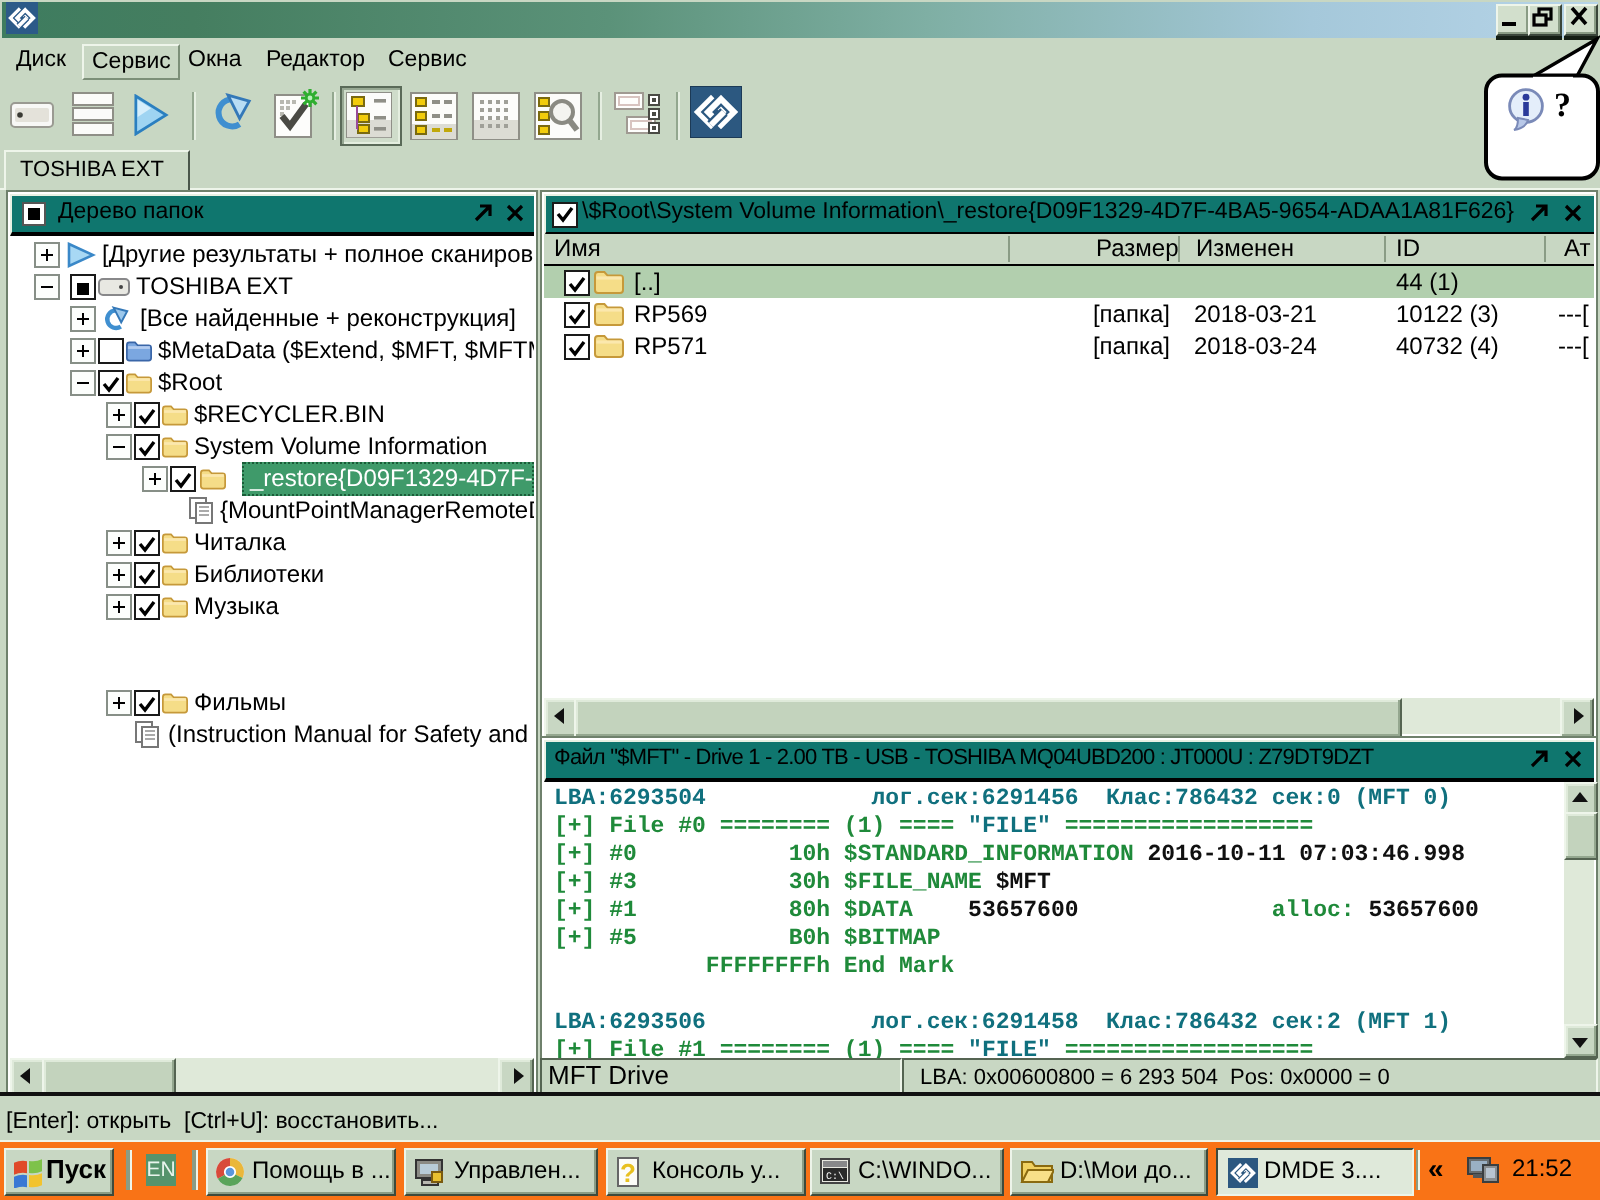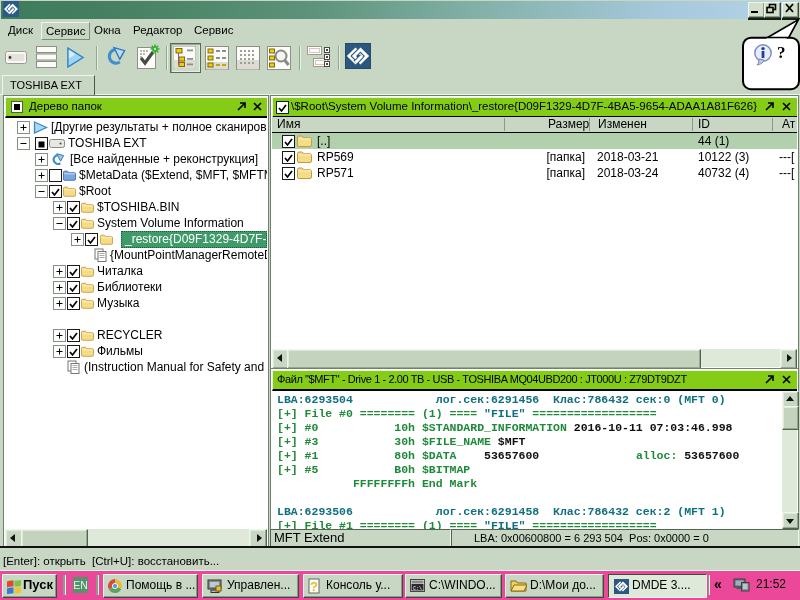--- a/index.html
+++ b/index.html
@@ -13,21 +13,21 @@
     border-color:#eef5ea #3a463a #3a463a #eef5ea;box-shadow:inset -1px -1px 0 #8a9c85,0 2px 0 #141e14}
   
   .menuitem{top:22px;height:16px;line-height:16px;padding:0 6px;font-size:11.5px}
   
   .tsep{top:46px;width:1px;height:24px;background:#93a78f;box-shadow:1px 0 0 #e6efe2}
   
   #tab{left:2px;top:75px;width:84px;height:19px;border-left:1px solid #eef5ea;border-top:1px solid #eef5ea;border-right:1px solid #4a564a;line-height:19px;padding-left:7px;font-size:11px}
   #tabline{left:0px;top:94px;width:800px;height:1px;background:#eef5ea}
   
   .panel{background:#fff;border:1px solid #6f816c}
-  .phead{position:absolute;left:1px;top:1px;right:1px;height:18px;background:#84cc16;
+  .phead{position:absolute;left:1px;top:1px;right:1px;height:18px;background:#0f766e;
      border-bottom:2px solid #000;border-top:1px solid #e8f1e4;border-left:1px solid #e8f1e4;line-height:17px;font-size:11.5px}
   .row{position:absolute;height:16px;line-height:16px;white-space:nowrap}
   .cb{position:absolute;width:11px;height:11px;background:#fff;border:1px solid #1a1a1a;top:2px}
   .exp{position:absolute;width:11px;height:11px;background:#fcfefc;border:1px solid #878f87;top:2px;
        font-size:11px;line-height:9px;text-align:center;font-family:"Liberation Mono",monospace}
   .sbbtn{position:absolute;background:#c8d7c3;border:1px solid;border-color:#eef5ea #556452 #556452 #eef5ea;box-shadow:inset -1px -1px 0 #94a78f,inset 1px 1px 0 #dfeada}
   .sbthumb{position:absolute;background:#c3d3bd;border:1px solid;border-color:#eef5ea #556452 #556452 #eef5ea;box-shadow:inset -1px -1px 0 #94a78f,inset 1px 1px 0 #dfeada}
   .arr{width:0;height:0;position:absolute}
   
   #hexpre{position:absolute;left:5px;top:2px;margin:0;font-family:"Liberation Mono",monospace;
@@ -299,21 +299,21 @@
               <path d="M1.5 4.5 H7.5 M4.5 1.5 V7.5" stroke="#000" stroke-width="1" fill="none"></path>
             </svg>
           </div>
           <div class="cb" style="left:62px"><svg width="11" height="11">
               <path d="M2 5 L4.5 8 L9 2" stroke="#000" stroke-width="1.7" fill="none"></path>
             </svg></div>
           <svg class="abs" style="left:76px;top:2.5px" width="13" height="11" viewBox="0 0 15 12">
             <path d="M0.5 2.5 Q0.5 1 2 1 L5.2 1 L6.8 2.8 L13 2.8 Q14.5 2.8 14.5 4.3 L14.5 10 Q14.5 11.5 13 11.5 L2 11.5 Q0.5 11.5 0.5 10 Z" fill="#f5dd88" stroke="#c6993a"></path>
             <path d="M1.2 4 L13.8 4" stroke="#fbe8ad" stroke-width="1.6"></path>
           </svg>
-          <span class="abs" style="left:92px;white-space:nowrap">$TOSHIBA.BIN</span>
+          <span class="abs" style="left:92px;white-space:nowrap">$RECYCLER.BIN</span>
         </div>
         <div class="row" style="left:0;top:96px;width:100%">
           <div class="exp" style="left:48px">
             <svg width="9" height="9" style="display:block;margin:1px 0 0 1px">
               <path d="M1.5 4.5 H7.5" stroke="#000" stroke-width="1" fill="none"></path>
             </svg>
           </div>
           <div class="cb" style="left:62px"><svg width="11" height="11">
               <path d="M2 5 L4.5 8 L9 2" stroke="#000" stroke-width="1.7" fill="none"></path>
             </svg></div>
@@ -387,35 +387,20 @@
             </svg>
           </div>
           <div class="cb" style="left:62px"><svg width="11" height="11">
               <path d="M2 5 L4.5 8 L9 2" stroke="#000" stroke-width="1.7" fill="none"></path>
             </svg></div>
           <svg class="abs" style="left:76px;top:2.5px" width="13" height="11" viewBox="0 0 15 12">
             <path d="M0.5 2.5 Q0.5 1 2 1 L5.2 1 L6.8 2.8 L13 2.8 Q14.5 2.8 14.5 4.3 L14.5 10 Q14.5 11.5 13 11.5 L2 11.5 Q0.5 11.5 0.5 10 Z" fill="#f5dd88" stroke="#c6993a"></path>
             <path d="M1.2 4 L13.8 4" stroke="#fbe8ad" stroke-width="1.6"></path>
           </svg>
           <span class="abs" style="left:92px;white-space:nowrap">Музыка</span>
-        </div>
-        <div class="row" style="left:0;top:208px;width:100%">
-          <div class="exp" style="left:48px">
-            <svg width="9" height="9" style="display:block;margin:1px 0 0 1px">
-              <path d="M1.5 4.5 H7.5 M4.5 1.5 V7.5" stroke="#000" stroke-width="1" fill="none"></path>
-            </svg>
-          </div>
-          <div class="cb" style="left:62px"><svg width="11" height="11">
-              <path d="M2 5 L4.5 8 L9 2" stroke="#000" stroke-width="1.7" fill="none"></path>
-            </svg></div>
-          <svg class="abs" style="left:76px;top:2.5px" width="13" height="11" viewBox="0 0 15 12">
-            <path d="M0.5 2.5 Q0.5 1 2 1 L5.2 1 L6.8 2.8 L13 2.8 Q14.5 2.8 14.5 4.3 L14.5 10 Q14.5 11.5 13 11.5 L2 11.5 Q0.5 11.5 0.5 10 Z" fill="#f5dd88" stroke="#c6993a"></path>
-            <path d="M1.2 4 L13.8 4" stroke="#fbe8ad" stroke-width="1.6"></path>
-          </svg>
-          <span class="abs" style="left:92px;white-space:nowrap">RECYCLER</span>
         </div>
         <div class="row" style="left:0;top:224px;width:100%">
           <div class="exp" style="left:48px">
             <svg width="9" height="9" style="display:block;margin:1px 0 0 1px">
               <path d="M1.5 4.5 H7.5 M4.5 1.5 V7.5" stroke="#000" stroke-width="1" fill="none"></path>
             </svg>
           </div>
           <div class="cb" style="left:62px"><svg width="11" height="11">
               <path d="M2 5 L4.5 8 L9 2" stroke="#000" stroke-width="1.7" fill="none"></path>
             </svg></div>
@@ -549,27 +534,27 @@
 
   <div style="position:absolute;top:22px;right:1px;bottom:1px;width:15px;background:#dfe9d9">
     <div class="sbbtn" style="left:0;top:0;width:15px;height:15px"></div>
     <div class="arr" style="left:4px;top:5px;border-left:4px solid transparent;border-right:4px solid transparent;border-bottom:5px solid #111"></div>
     <div class="sbthumb" style="left:0;top:15px;width:15px;height:22px"></div>
     <div class="sbbtn" style="left:0;bottom:0;width:15px;height:15px"></div>
     <div class="arr" style="left:4px;bottom:5px;border-left:4px solid transparent;border-right:4px solid transparent;border-top:5px solid #111"></div>
   </div>
 </div>
 
-<div class="abs" style="left:270px;top:529px;width:179px;height:17px;background:#c8d7c3;border:1px solid;border-color:#556452 #eef5ea #eef5ea #556452;line-height:16px"><span style="padding-left:3px;font-size:13px">MFT Extend</span></div>
-<div class="abs" style="left:451px;top:529px;width:346px;height:17px;background:#c8d7c3;border:1px solid;border-color:#556452 #eef5ea #eef5ea #556452;line-height:16px"><span style="padding-left:22px;font-size:11px">LBA: 0x00600800 = 6 293 504&nbsp;&nbsp;Pos: 0x0000 = 0</span></div>
+<div class="abs" style="left:270px;top:529px;width:179px;height:17px;background:#c8d7c3;border:1px solid;border-color:#556452 #eef5ea #eef5ea #556452;line-height:16px"><span style="padding-left:3px;font-size:13px">MFT Drive</span></div>
+<div class="abs" style="left:451px;top:529px;width:346px;height:17px;background:#c8d7c3;border:1px solid;border-color:#556452 #eef5ea #eef5ea #556452;line-height:16px"><span style="padding-left:8px;font-size:11px">LBA: 0x00600800 = 6 293 504&nbsp;&nbsp;Pos: 0x0000 = 0</span></div>
 
 <div class="abs" style="left:0;top:546px;width:800px;height:2px;background:#111"></div>
 <div class="abs" style="left:0;top:548px;width:800px;height:22px;background:#c8d7c3;line-height:22px;padding-top:2px;font-size:11.5px"><span style="padding-left:3px">[Enter]: открыть&nbsp;&nbsp;[Ctrl+U]: восстановить...</span></div>
 
-<div class="abs" style="left:0;top:570px;width:800px;height:30px;background:#ec4899;border-top:1px solid #eef5ea">
+<div class="abs" style="left:0;top:570px;width:800px;height:30px;background:#f97316;border-top:1px solid #eef5ea">
   <div class="taskbtn" style="left:2px;width:53px;font-weight:bold;font-size:13px">
     <svg style="position:absolute;left:3px;top:3px" width="16" height="16" viewBox="0 0 16 16">
       <g transform="skewY(-7)">
             <path d="M1 3.5 Q4 2.5 7.5 3.5 V9.5 Q4 8.5 1 9.5 Z" fill="#e04a2a"></path>
             <path d="M8.5 3.5 Q12 4.5 15 3.5 V9.5 Q12 10.5 8.5 9.5 Z" fill="#7ec24a"></path>
             <path d="M1 10.5 Q4 9.5 7.5 10.5 V16.5 Q4 15.5 1 16.5 Z" fill="#3a78d4"></path>
             <path d="M8.5 10.5 Q12 11.5 15 10.5 V16.5 Q12 17.5 8.5 16.5 Z" fill="#f2c32e"></path>
           </g>
     </svg>
     <span style="margin-left:20px">Пуск</span>

